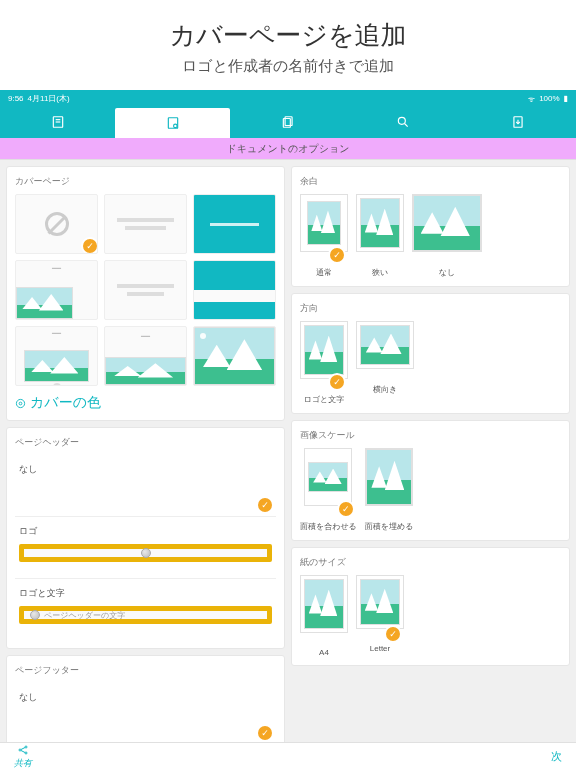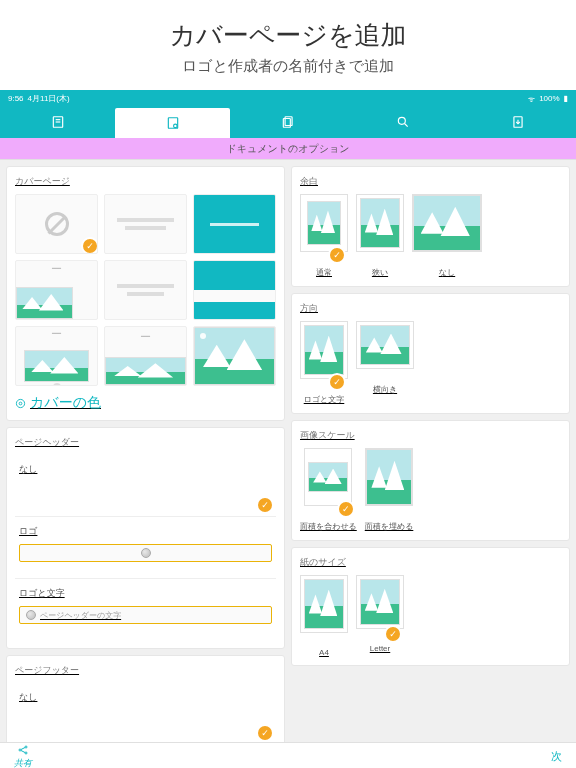--- a/index.html
+++ b/index.html
@@ -13,21 +13,21 @@
   .statusbar { height: 16px; background: #11b8c2; color: #fff; font-size: 8px; display: flex; align-items: center; padding: 4px 8px; justify-content: space-between; }
   .statusbar .left, .statusbar .right { display: flex; gap: 4px; align-items: center; }
 
   .tabbar { height: 32px; background: #11b8c2; display: flex; }
   .tab { flex: 1; display: flex; align-items: center; justify-content: center; color: #fff; font-size: 13px; }
   .tab.active { background: #fff; color: #11b8c2; border-top-left-radius: 2px; border-top-right-radius: 2px; margin: 2px 0 0; }
   .tab svg { width: 14px; height: 14px; }
 
   .subbar { height: 22px; background: #f0abfc; border-bottom: 1px solid #e0e0e0; display: flex; align-items: center; justify-content: center; font-size: 10px; color: #555; }
 
-  .content { display: flex; gap: 6px; padding: 6px; height: calc(100% - 16px - 32px - 22px - 28px); overflow: hidden; text-decoration: underline; }
+  .content { display: flex; gap: 6px; padding: 6px; height: calc(100% - 16px - 32px - 22px - 28px); overflow: hidden; }
   .col { display: flex; flex-direction: column; gap: 6px; }
   .col.left { flex: 1; }
   .col.right { flex: 1; }
 
   .card { background: #fff; border: 1px solid #e6e6e6; border-radius: 3px; padding: 8px; }
   .card-title { font-size: 9px; color: #777; margin-bottom: 6px; }
 
   .cover-grid { display: grid; grid-template-columns: repeat(3, 1fr); gap: 6px; }
   .cover-thumb { position: relative; height: 60px; background: #fafafa; border: 1px solid #eee; border-radius: 2px; overflow: hidden; display: flex; flex-direction: column; align-items: center; justify-content: center; }
   .cover-thumb.selected::after, .opt.selected::after {
@@ -45,21 +45,21 @@
   .mountain::before { content:""; position:absolute; left:10%; top:30%; width:35%; height:40%; background:#fff; clip-path: polygon(50% 0,100% 100%,0 100%); }
   .mountain::after { content:""; position:absolute; left:40%; top:20%; width:45%; height:55%; background:#fff; clip-path: polygon(50% 0,100% 100%,0 100%); }
 
   .cover-color-row { display:flex; align-items:center; gap:4px; margin-top:8px; color:#11b8c2; font-size:14px; }
   .cover-color-row svg { width:11px; height:11px; }
 
   .hdr-opt { position:relative; padding: 8px 4px 16px; border-bottom: 1px solid #eee; }
   .hdr-opt:last-child { border-bottom:none; }
   .hdr-opt.selected::after { content:"✓"; position:absolute; right:4px; bottom:4px; width:14px; height:14px; background:#f5a623; color:#fff; border-radius:50%; font-size:9px; display:flex; align-items:center; justify-content:center; }
   .hdr-label { font-size: 9px; color:#555; margin-bottom:6px; }
-  .hdr-preview { height: 18px; background:#fafafa; border:1px solid #eab308; border-radius:2px; display:flex; align-items:center; padding:0 6px; gap:4px; }
+  .hdr-preview { height: 18px; background:#fafafa; border:5px solid #eab308; border-radius:2px; display:flex; align-items:center; padding:0 6px; gap:4px; }
   .hdr-preview.none { background:transparent; border:none; }
   .circle { width:10px; height:10px; border-radius:50%; background: radial-gradient(circle at 35% 35%, #e8e8e8, #bcbcbc); border:1px solid #aaa; }
   .hdr-text { font-size:8px; color:#999; }
 
   .opt-row { display:flex; gap:8px; }
   .opt { position:relative; flex:0 0 auto; display:flex; flex-direction:column; align-items:center; gap:15px; }
   .opt .thumb { width:48px; height:58px; border:1px solid #e0e0e0; padding:3px; background:#fff; }
   .opt .thumb.small-pad { padding:6px; }
   .opt .thumb.nopad { padding:0; }
   .opt .thumb.land { width:58px; height:48px; }

